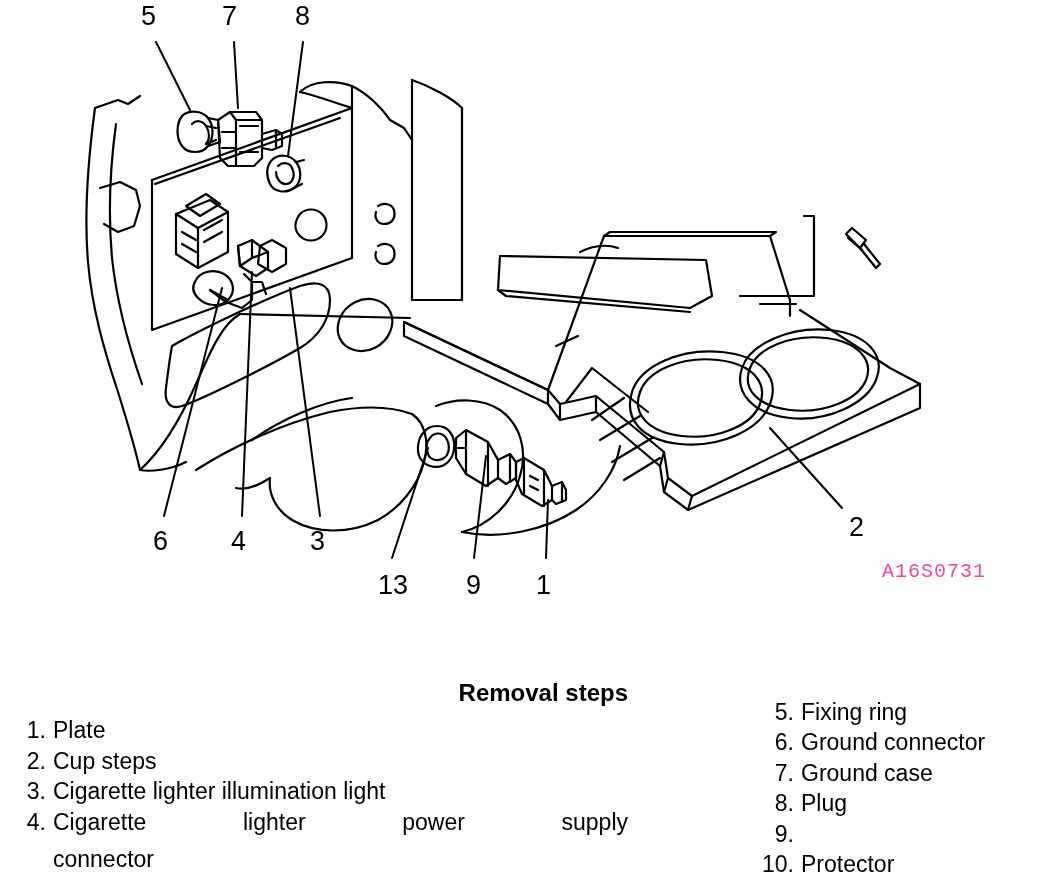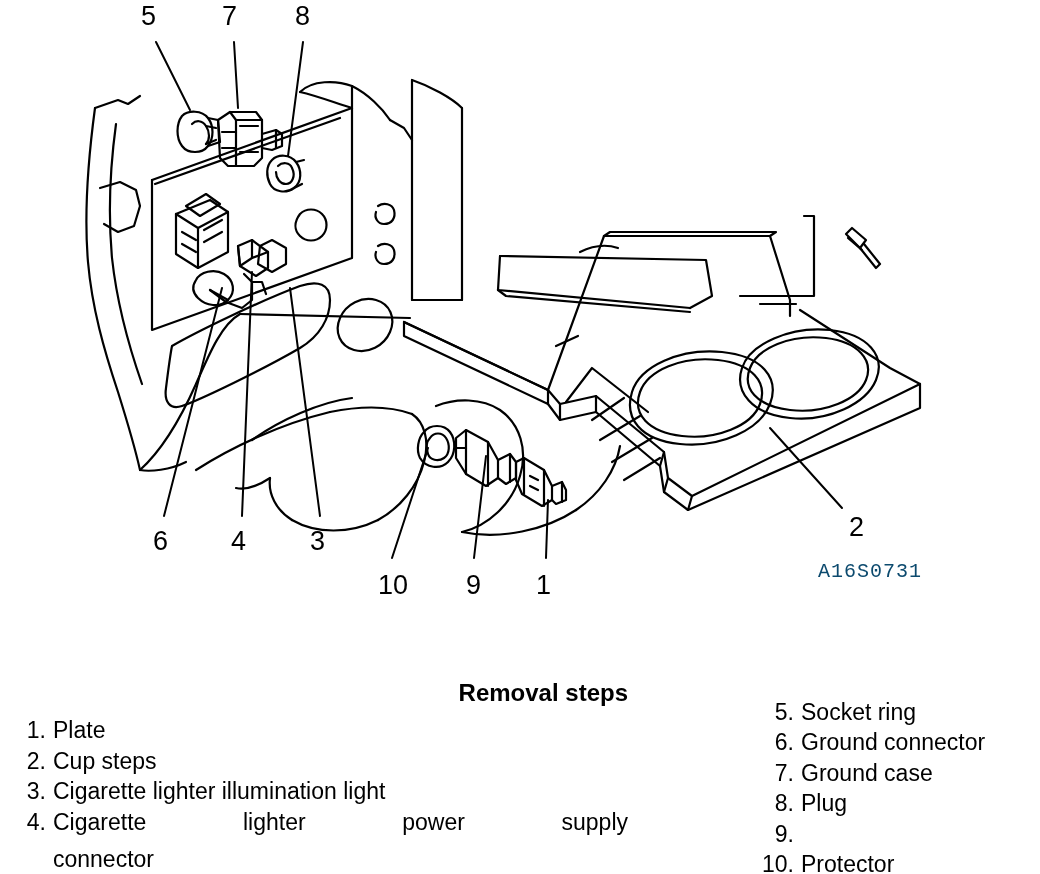--- a/index.html
+++ b/index.html
@@ -31,26 +31,26 @@
     position: absolute;
     font-family: "Liberation Sans", sans-serif;
     font-size: 27px;
     font-weight: 400;
     color: #000;
     line-height: 1;
     white-space: nowrap;
   }
   #figure-code {
     position: absolute;
-    left: 818px;
+    left: 882px;
     top: 560px;
     font-family: "Liberation Mono", monospace;
     font-size: 20px;
     letter-spacing: 1px;
-    color: #0c4a6e;
+    color: #ec4899;
     white-space: nowrap;
   }
   #legend {
     position: absolute;
     left: 0;
     top: 680px;
     width: 1040px;
     height: 194px;
   }
   #legend-left {
@@ -277,21 +277,21 @@
       <path d="M842 508 L 770 428"></path>
     </g>
   </svg>
 
   <div class="callout-num" style="left:141px; top:3px;">5</div>
   <div class="callout-num" style="left:222px; top:3px;">7</div>
   <div class="callout-num" style="left:295px; top:3px;">8</div>
   <div class="callout-num" style="left:153px; top:528px;">6</div>
   <div class="callout-num" style="left:231px; top:528px;">4</div>
   <div class="callout-num" style="left:310px; top:528px;">3</div>
-  <div class="callout-num" style="left:378px; top:572px;">10</div>
+  <div class="callout-num" style="left:378px; top:572px;">13</div>
   <div class="callout-num" style="left:466px; top:572px;">9</div>
   <div class="callout-num" style="left:536px; top:572px;">1</div>
   <div class="callout-num" style="left:849px; top:514px;">2</div>
 
   <div id="figure-code">A16S0731</div>
 </div>
 
 <div id="legend">
   <div id="legend-left">
     <div id="legend-title">Removal steps</div>
@@ -311,21 +311,21 @@
     <div class="legend-row">
       <span class="legend-idx">4.</span>
       <span class="legend-label justify">Cigarette lighter power supply</span>
     </div>
     <div class="legend-cont">connector</div>
   </div>
 
   <div id="legend-right">
     <div class="legend-row">
       <span class="legend-idx">5.</span>
-      <span class="legend-label">Socket ring</span>
+      <span class="legend-label">Fixing ring</span>
     </div>
     <div class="legend-row">
       <span class="legend-idx">6.</span>
       <span class="legend-label">Ground connector</span>
     </div>
     <div class="legend-row">
       <span class="legend-idx">7.</span>
       <span class="legend-label">Ground case</span>
     </div>
     <div class="legend-row">

